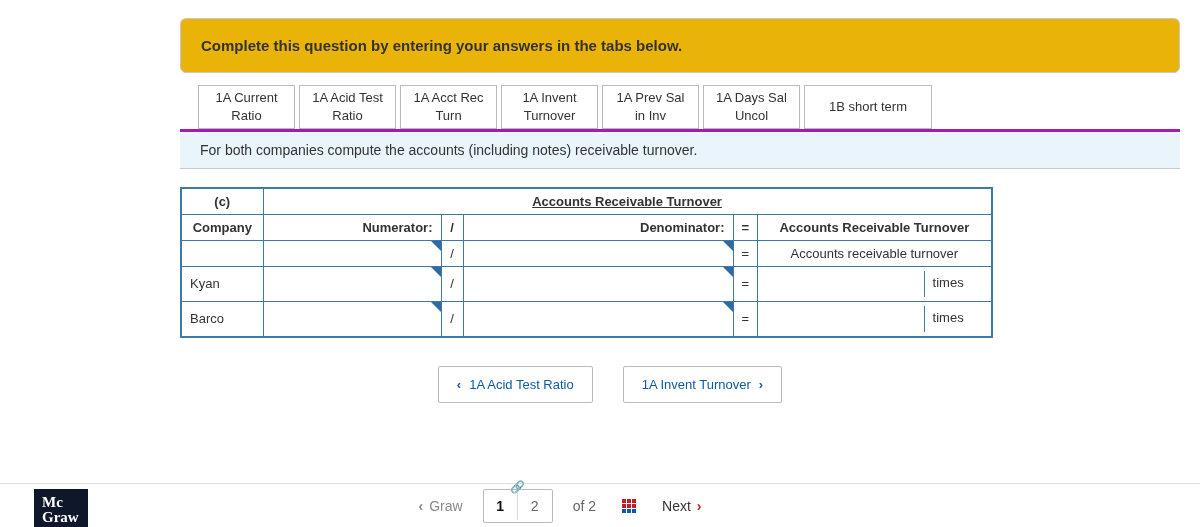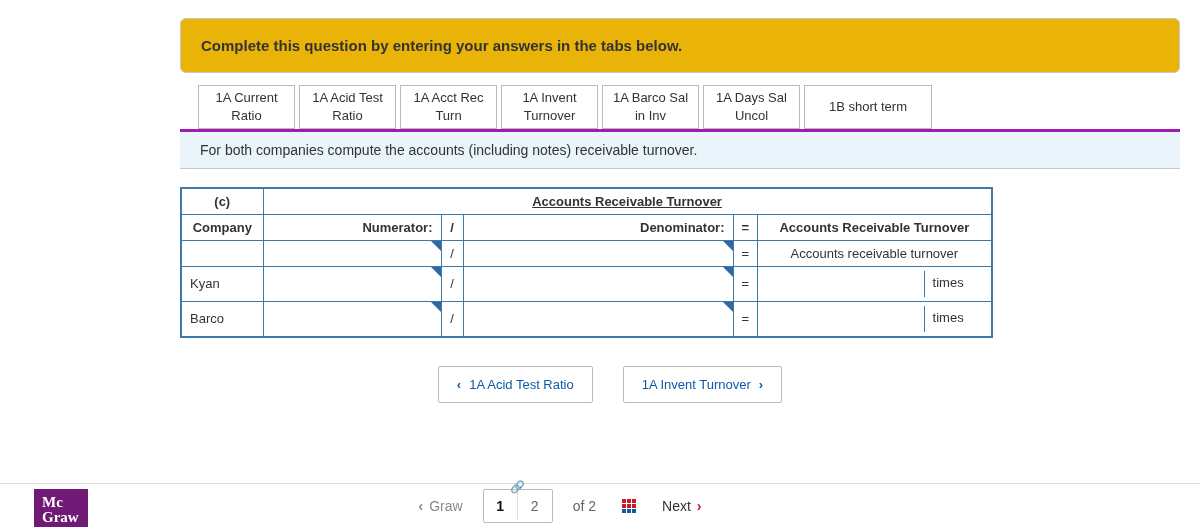--- a/index.html
+++ b/index.html
@@ -136,21 +136,21 @@
     height: 44px;
     border-top: 1px solid #ddd;
     background: #fff;
     display: flex;
     align-items: center;
   }
   .logo {
     position: absolute;
     left: 34px;
     bottom: 0;
-    background: #701a75;
+    background: #0f172a;
     color: #fff;
     font-family: Georgia, "Times New Roman", serif;
     font-weight: bold;
     font-size: 15px;
     line-height: 1.0;
     padding: 6px 19px 2px 8px;
     width: 54px;
   }
   .footer-center {
     margin: 0 auto;
@@ -213,21 +213,21 @@
 <body>
 
 <div class="content">
   <div class="instruction-box">Complete this question by entering your answers in the tabs below.</div>
 
   <div class="tabs">
     <div class="tab">1A Current Ratio</div>
     <div class="tab">1A Acid Test Ratio</div>
     <div class="tab">1A Acct Rec Turn</div>
     <div class="tab">1A Invent Turnover</div>
-    <div class="tab">1A Barco Sal in Inv</div>
+    <div class="tab">1A Prev Sal in Inv</div>
     <div class="tab">1A Days Sal Uncol</div>
     <div class="tab tab-short">1B short term</div>
   </div>
 
   <div class="prompt-bar">For both companies compute the accounts (including notes) receivable turnover.</div>
 
   <table class="data-table">
     <tbody>
         <tr>
       <th class="hdr-c">(c)</th>

